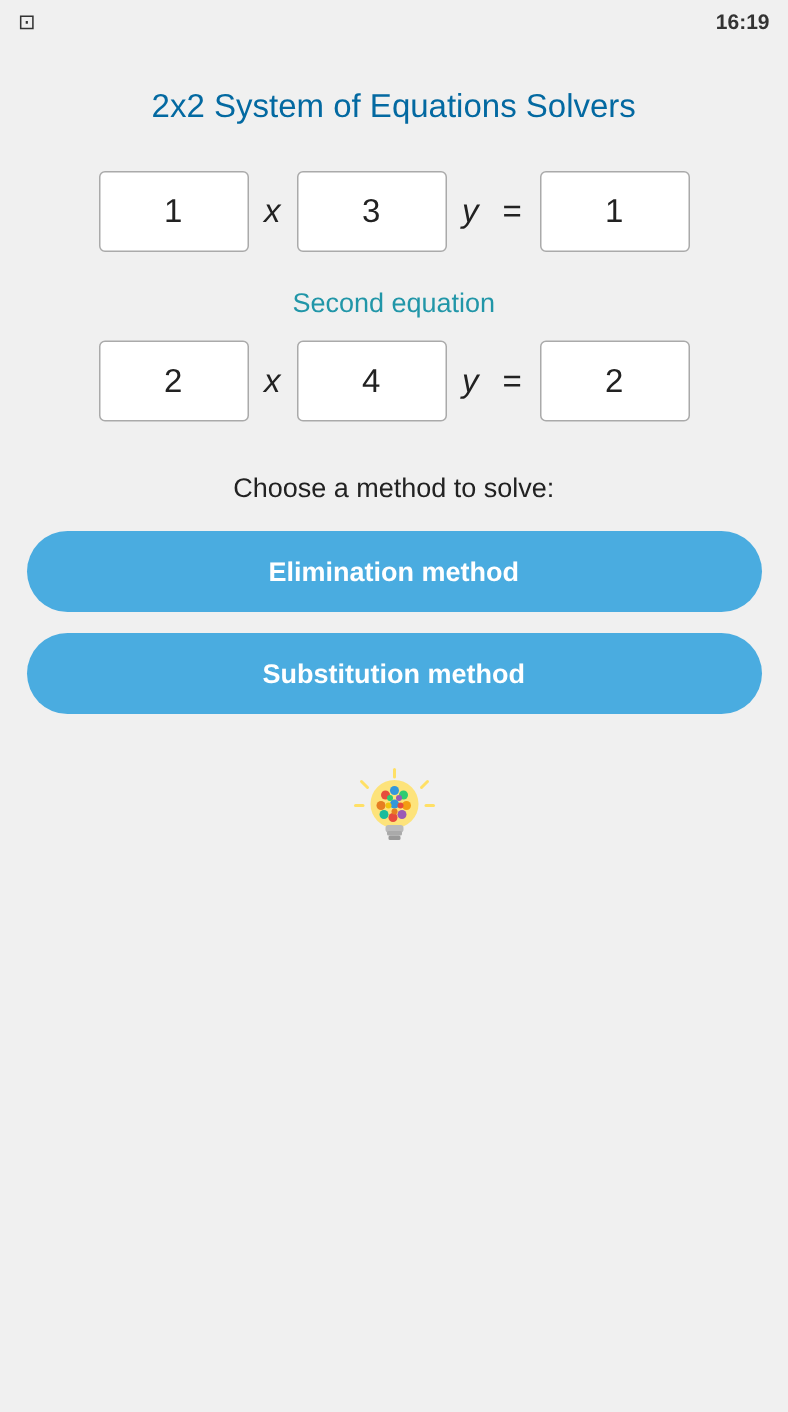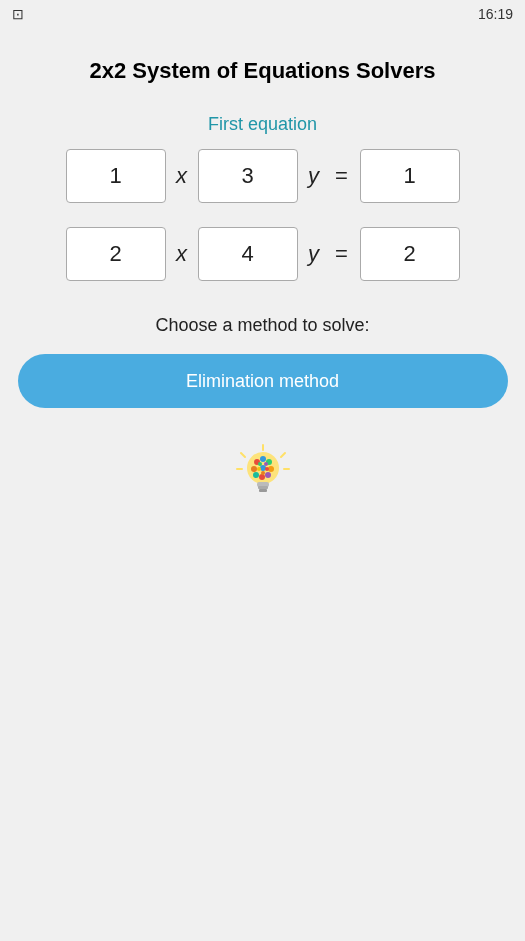--- a/index.html
+++ b/index.html
@@ -25,38 +25,38 @@
       padding: 0 12px;
     }
 
     .status-bar-icon {
       font-size: 14px;
       color: #333;
     }
 
     .status-bar-time {
       font-size: 14px;
-      font-weight: normal;
+      font-weight: bold;
       color: #333;
       text-align: center;
     }
 
     
     .main-content {
       width: 100%;
       display: flex;
       flex-direction: column;
       align-items: center;
       padding: 30px 20px 20px 20px;
     }
 
     .app-title {
-      color: #000000;
-      font-size: 22px;
-      font-weight: bold;
+      color: #0369a1;
+      font-size: 22px;
+      font-weight: normal;
       text-align: center;
       margin-bottom: 30px;
     }
 
     .equation-label {
       color: #2196a8;
       font-size: 18px;
       margin-bottom: 14px;
       text-align: center;
     }
@@ -111,20 +111,21 @@
       background-color: #4aace0;
       border: none;
       border-radius: 28px;
       color: white;
       font-size: 18px;
       cursor: pointer;
       margin-bottom: 14px;
       display: flex;
       align-items: center;
       justify-content: center;
+      font-weight: bold;
     }
 
     
     .bulb-container {
       margin-top: 20px;
       display: flex;
       flex-direction: column;
       align-items: center;
     }
 
@@ -138,43 +139,44 @@
 
 <div class="status-bar">
   <span class="status-bar-icon">⊡</span>
   <span class="status-bar-time">16:19</span>
 </div>
 
 <div class="main-content">
 
   <h1 class="app-title">2x2 System of Equations Solvers</h1>
 
-  <div class="equation-label">First equation</div>
   <div class="equation-row">
     <div class="eq-input">1</div>
     <span class="eq-var">x</span>
     <div class="eq-input">3</div>
     <span class="eq-var">y</span>
     <span class="eq-sign">=</span>
     <div class="eq-input">1</div>
   </div>
 
+  <div class="equation-label">Second equation</div>
   <div class="equation-row">
     <div class="eq-input">2</div>
     <span class="eq-var">x</span>
     <div class="eq-input">4</div>
     <span class="eq-var">y</span>
     <span class="eq-sign">=</span>
     <div class="eq-input">2</div>
   </div>
 
   <div class="methods-label">Choose a method to solve:</div>
 
   <div id="methods-container">
       <button class="method-btn">Elimination method</button>
+      <button class="method-btn">Substitution method</button>
     </div>
 
   <div class="bulb-container">
     <svg class="bulb-svg" viewBox="0 0 56 68" xmlns="http://www.w3.org/2000/svg">
 
       <ellipse cx="28" cy="26" rx="16" ry="16" fill="#ffe066" opacity="0.85"></ellipse>
 
       <circle cx="22" cy="20" r="3" fill="#e74c3c"></circle>
       <circle cx="28" cy="17" r="3" fill="#3498db"></circle>
       <circle cx="34" cy="20" r="3" fill="#2ecc71"></circle>

